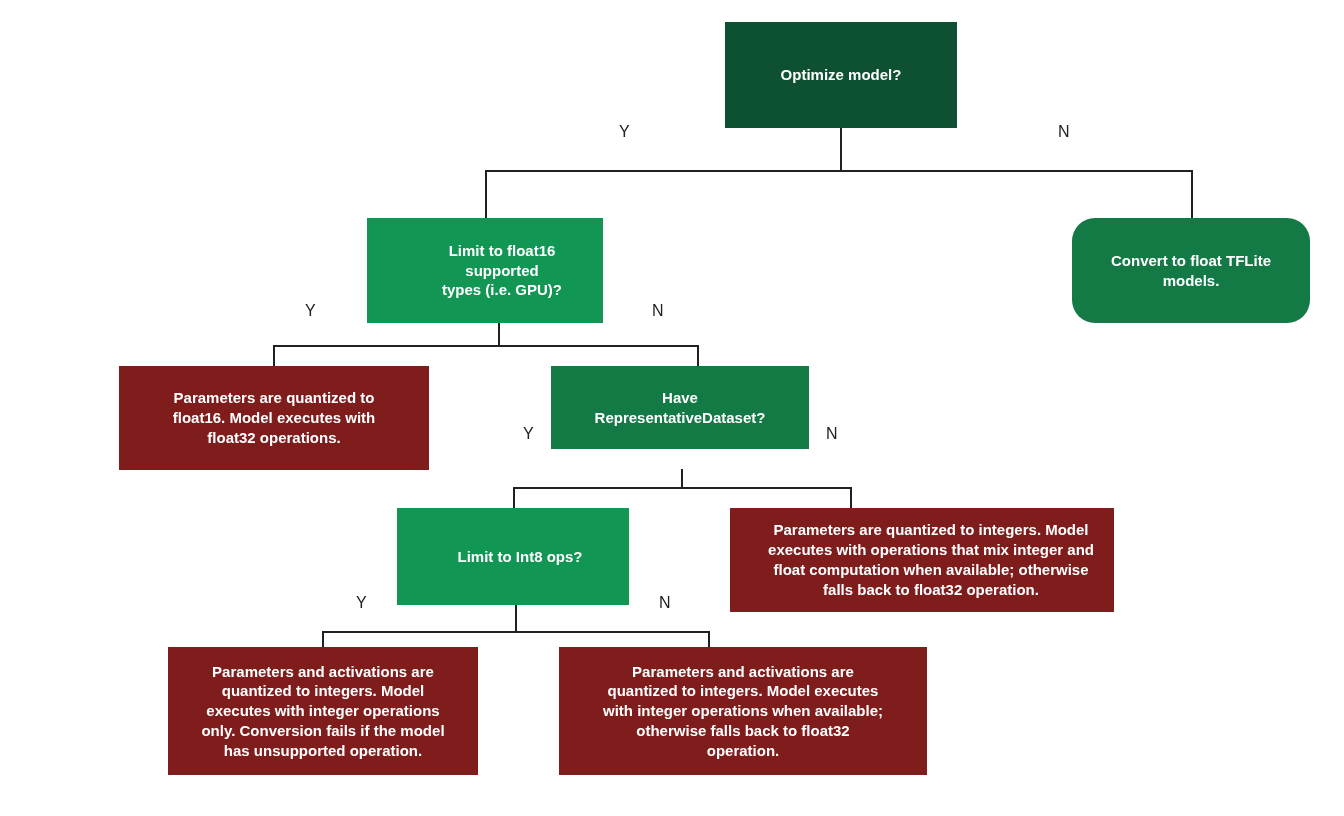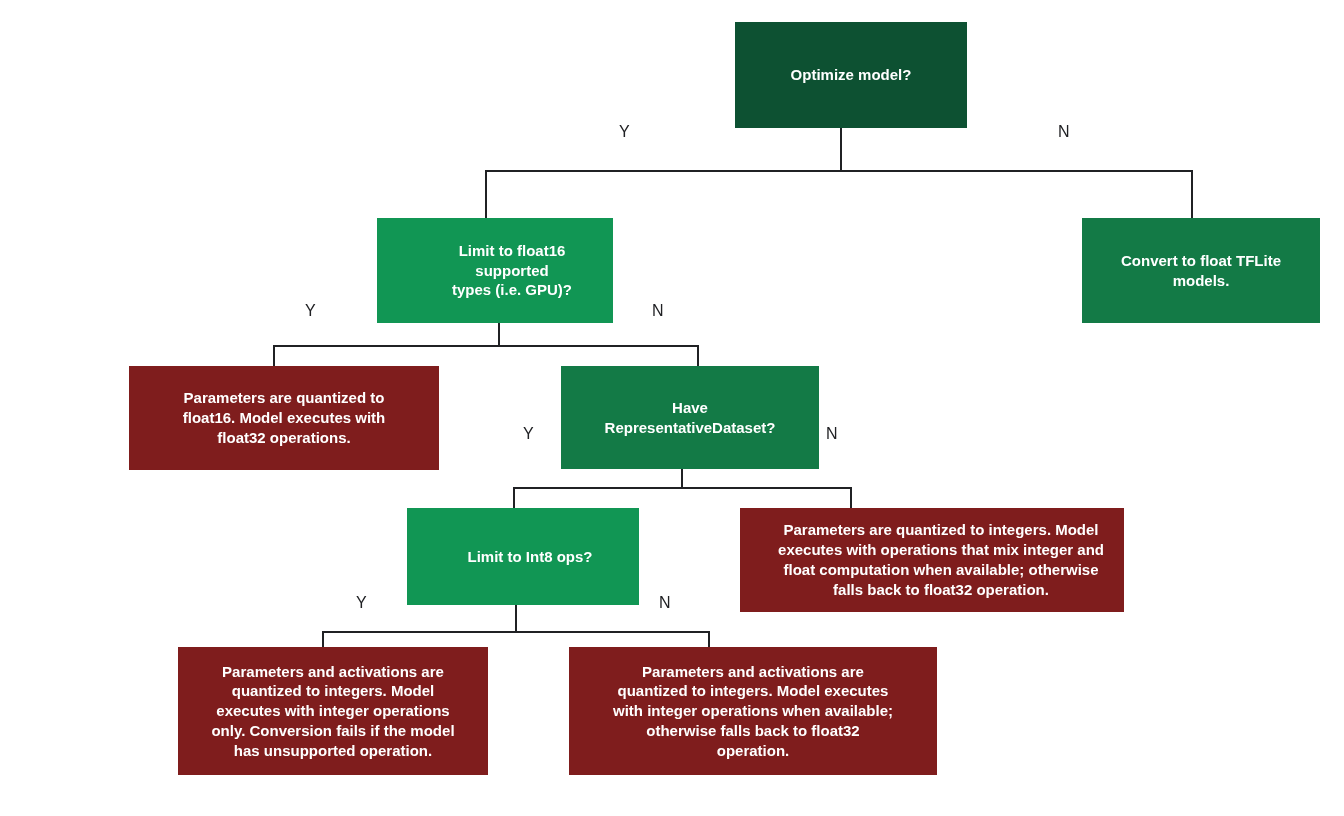--- a/index.html
+++ b/index.html
@@ -22,21 +22,20 @@
     box-sizing: border-box;
     display: flex;
     align-items: center;
     justify-content: center;
     text-align: center;
     color: #ffffff;
     font-weight: bold;
     line-height: 1.32;
     padding: 4px 10px;
     white-space: pre-line;
-    margin-left: 10px;
   }
   .node-root     { background: #0d5132; }
   .node-decision { background: #119654; }
   .node-process  { background: #137a46; }
   .node-result   { background: #7f1d1d; }
 
   .edge-label {
     position: absolute;
     color: #202124;
     font-size: 16px;
@@ -70,26 +69,26 @@
       <div class="line line-v" style="left: 850px; top: 487px; height: 22px;"></div>
       <div class="line line-v" style="left: 515px; top: 605px; height: 27px;"></div>
       <div class="line line-h" style="left: 322px; top: 631px; width: 387px;"></div>
       <div class="line line-v" style="left: 322px; top: 631px; height: 17px;"></div>
       <div class="line line-v" style="left: 708px; top: 631px; height: 17px;"></div>
     </div>
   <div id="node-layer">
       <div class="node node-root" style="left: 725px; top: 22px; width: 232px; height: 106px; font-size: 15px;"><span>Optimize model?</span></div>
       <div class="node node-decision" style="left: 367px; top: 218px; width: 236px; height: 105px; font-size: 15px; padding-left: 44px;"><span>Limit to float16 supported
 types (i.e. GPU)?</span></div>
-      <div class="node node-process" style="left: 1072px; top: 218px; width: 238px; height: 105px; font-size: 15px;"><span>Convert to float TFLite
+      <div class="node node-process" style="left: 1072px; top: 218px; width: 238px; height: 105px; font-size: 15px; border-radius: 23px;"><span>Convert to float TFLite
 models.</span></div>
       <div class="node node-result" style="left: 119px; top: 366px; width: 310px; height: 104px; font-size: 15px;"><span>Parameters are quantized to
 float16. Model executes with
 float32 operations.</span></div>
-      <div class="node node-process" style="left: 551px; top: 366px; width: 258px; height: 103px; font-size: 15px;"><span>Have
+      <div class="node node-process" style="left: 551px; top: 366px; width: 258px; height: 83px; font-size: 15px;"><span>Have
 RepresentativeDataset?</span></div>
       <div class="node node-decision" style="left: 397px; top: 508px; width: 232px; height: 97px; font-size: 15px; padding-left: 24px;"><span>Limit to Int8 ops?</span></div>
       <div class="node node-result" style="left: 730px; top: 508px; width: 384px; height: 104px; font-size: 15px; padding-left: 28px;"><span>Parameters are quantized to integers. Model
 executes with operations that mix integer and
 float computation when available; otherwise
 falls back to float32 operation.</span></div>
       <div class="node node-result" style="left: 168px; top: 647px; width: 310px; height: 128px; font-size: 15px;"><span>Parameters and activations are
 quantized to integers. Model
 executes with integer operations
 only. Conversion fails if the model

